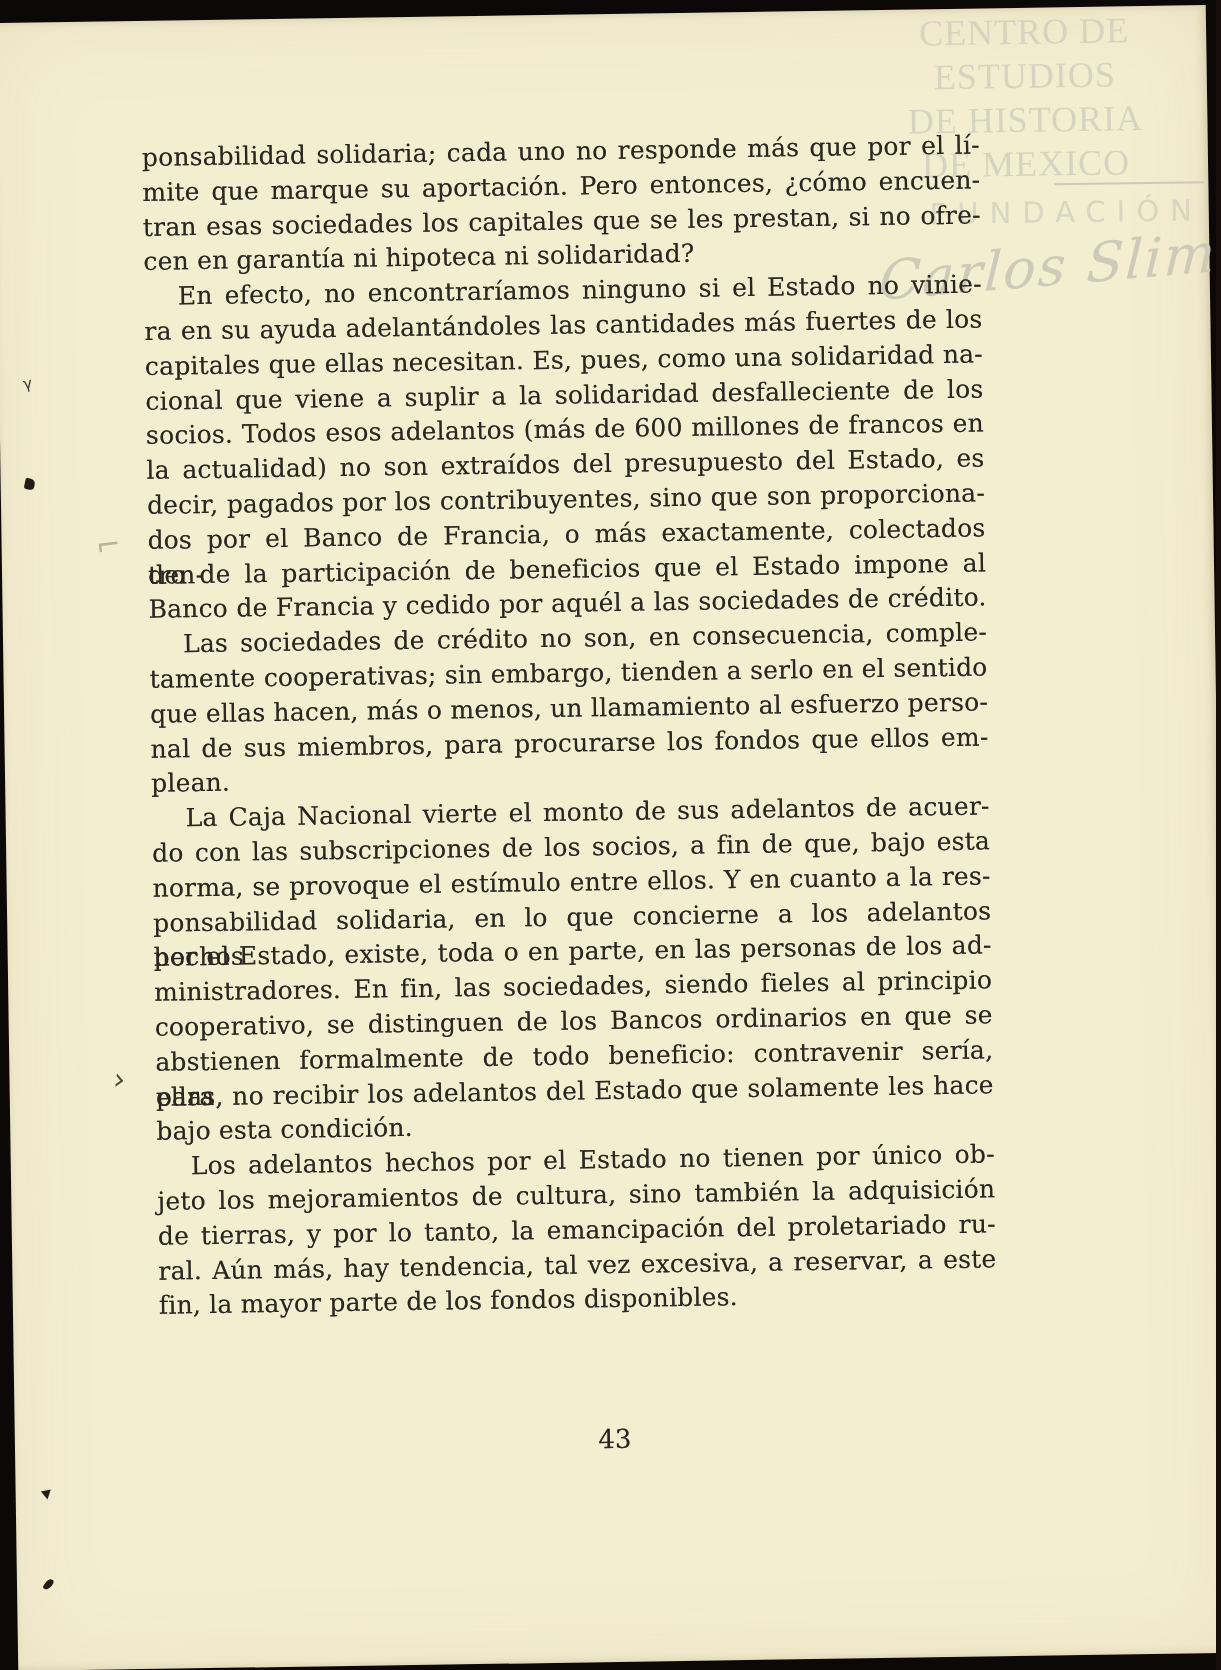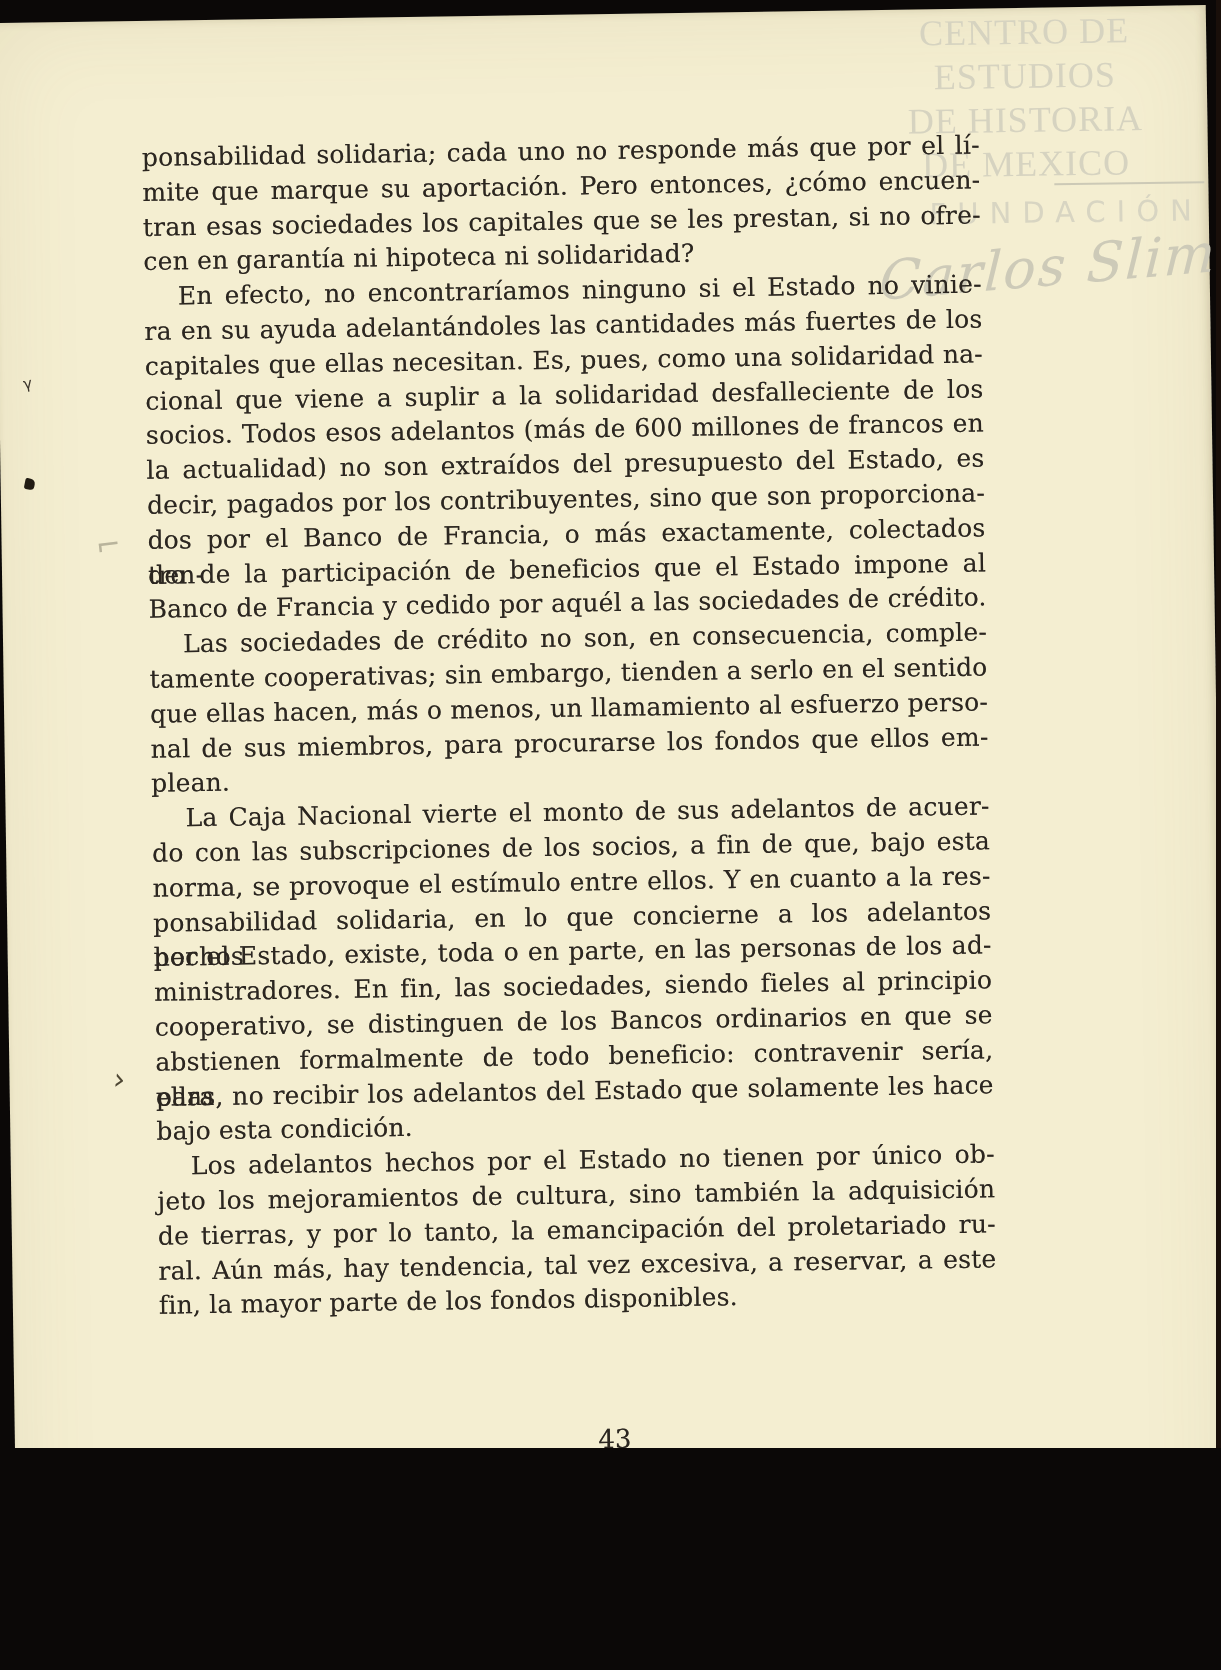--- a/index.html
+++ b/index.html
@@ -4,21 +4,21 @@
 <style>
   html,body{margin:0;padding:0;}
   body{
     width:1221px;height:1670px;
     background:#0b0807;
     overflow:hidden;
     font-family:"DejaVu Serif",serif;
     position:relative;
   }
   .scan{
-    position:absolute;left:0;top:0;width:1221px;height:1448px;
+    position:absolute;left:0;top:0;width:1221px;height:1670px;
     background:#0b0807;overflow:hidden;
   }
   .page{
     position:absolute;
     left:6px;top:14px;width:1212px;height:1648px;
     background:#f4eed1;
     transform:rotate(-0.85deg);
     box-shadow:inset 0 0 90px rgba(140,115,60,0.10), inset -3px 0 8px rgba(90,70,40,0.18);
   }
   

